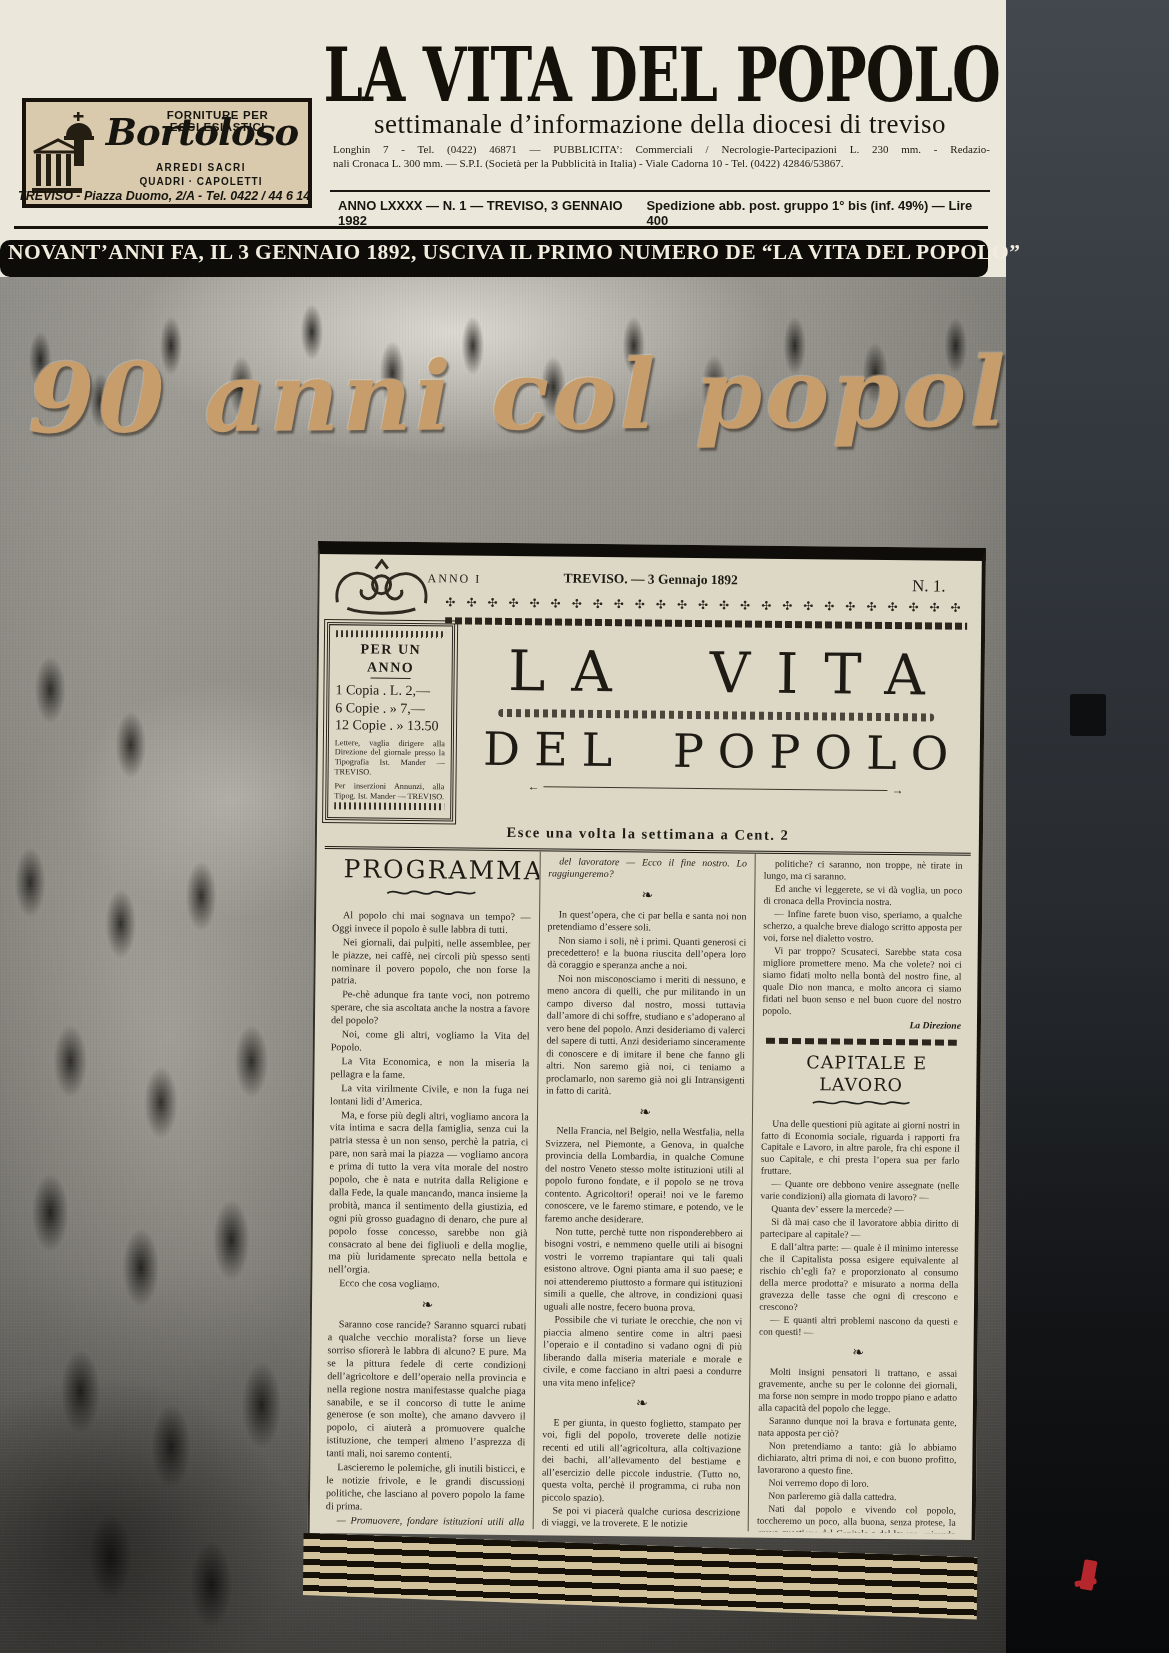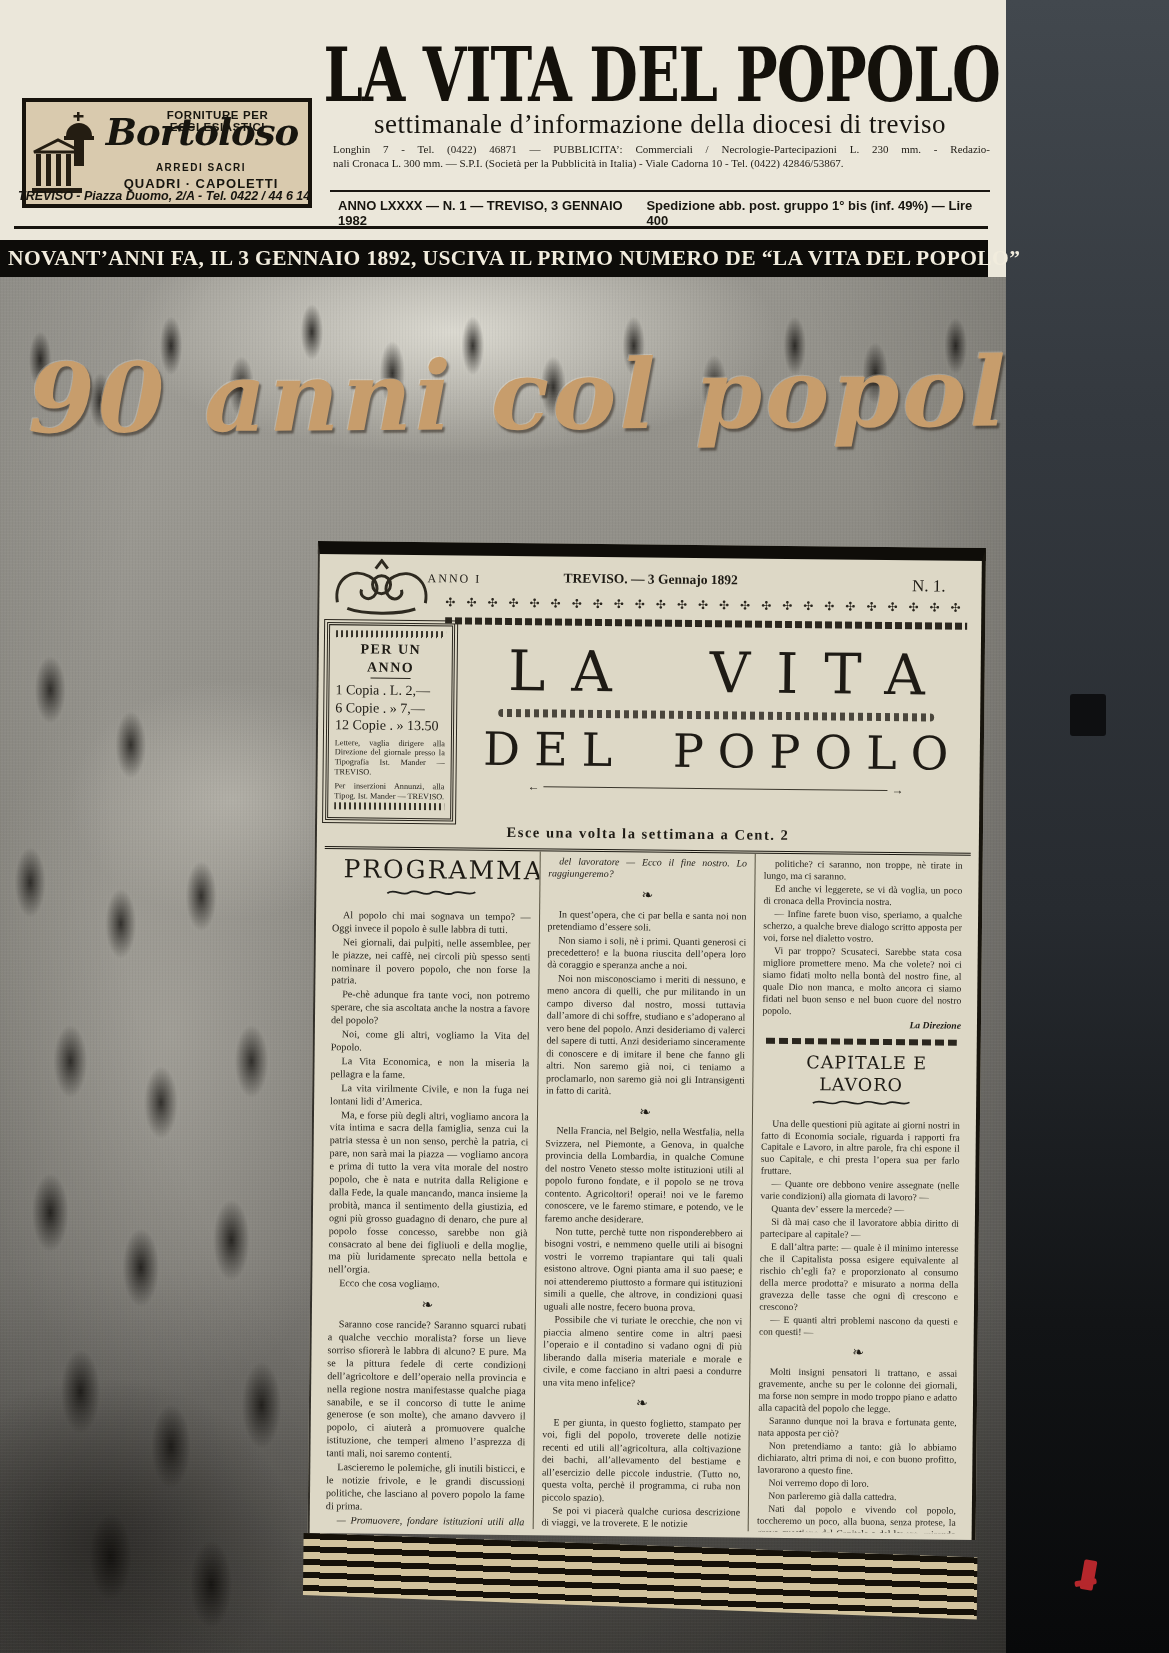--- a/index.html
+++ b/index.html
@@ -12,41 +12,41 @@
   .adbox{position:absolute;left:22px;top:98px;width:282px;height:102px;background:#d9caae;
          border:4px solid #17130c;}
   .church{position:absolute;left:4px;top:8px;}
   .ad-l1{position:absolute;left:72px;right:4px;top:7px;text-align:center;
          font-family:"Liberation Sans",sans-serif;font-weight:bold;font-size:11.5px;letter-spacing:.6px;margin-left:33px;}
   .ad-brand{position:absolute;left:70px;right:0;top:8px;text-align:center;
          font-family:"DejaVu Serif",serif;font-style:italic;font-weight:bold;font-size:37px;letter-spacing:-1px;}
   .ad-l2{position:absolute;left:72px;right:4px;top:60px;text-align:center;
          font-family:"Liberation Sans",sans-serif;font-weight:bold;font-size:10px;letter-spacing:1.5px;}
   .ad-l3{position:absolute;left:72px;right:4px;top:74px;text-align:center;
-         font-family:"Liberation Sans",sans-serif;font-weight:bold;font-size:13px;letter-spacing:1px;}
+         font-family:"Liberation Sans",sans-serif;font-weight:bold;font-size:10px;letter-spacing:1px;}
   .ad-l4{position:absolute;left:-8px;right:0;bottom:1px;text-align:center;white-space:nowrap;
          font-style:italic;font-weight:bold;font-size:12.5px;font-family:"Liberation Sans",sans-serif;}
   .mast-title{position:absolute;left:330px;top:30px;width:660px;margin:0;text-align:center;
          font-family:"DejaVu Serif",serif;font-weight:bold;font-size:55px;letter-spacing:-1px;
          white-space:nowrap;transform:scale(1.02,1.36);transform-origin:center top;color:#14110b;}
   .mast-sub{position:absolute;left:330px;top:109px;width:660px;text-align:center;
          font-size:27px;letter-spacing:.5px;color:#181510;}
   .mast-info{position:absolute;left:333px;top:143px;width:657px;font-size:11px;line-height:1.24;
          color:#23201a;}
   .mast-info div{text-align:justify;text-align-last:justify;}
   .mast-info div:last-child{text-align-last:left;}
   .rule-thin{position:absolute;left:330px;top:190px;width:660px;height:2px;background:#1a1712;}
   .issue-row{position:absolute;left:338px;top:198px;width:650px;display:flex;justify-content:space-between;
          font-family:"Liberation Sans",sans-serif;font-weight:bold;font-size:13px;}
   .rule-thick{position:absolute;left:14px;top:226px;width:974px;height:3px;background:#17140e;}
 
   
   .banner{position:absolute;left:0;top:240px;width:988px;height:37px;background:#0d0c09;
-         color:#f1ecdd;display:flex;align-items:center;padding-left:8px;box-sizing:border-box;
-         font-weight:bold;font-size:21.5px;letter-spacing:.4px;white-space:nowrap;}
+         color:#f1ecdd;display:flex;padding-left:8px;box-sizing:border-box;
+         font-weight:bold;font-size:21.5px;letter-spacing:.4px;white-space:nowrap;border-radius:10px;}
 
   
   .photo{position:absolute;left:0;top:277px;width:1006px;height:1376px;overflow:hidden;
     background:
       radial-gradient(ellipse 500px 190px at 45% 4%, rgba(226,224,215,.9), transparent 65%),
       radial-gradient(ellipse 300px 520px at 17% 55%, rgba(189,186,177,.45), transparent 70%),
       radial-gradient(ellipse 230px 170px at 23% 38%, rgba(205,202,193,.5), transparent 70%),
       radial-gradient(ellipse 260px 220px at 10% 92%, rgba(30,28,25,.65), transparent 75%),
       linear-gradient(180deg, transparent 72%, rgba(22,20,17,.4) 100%),
       linear-gradient(150deg,#a3a19a 0%,#908e87 35%,#777570 65%,#555450 100%);}

